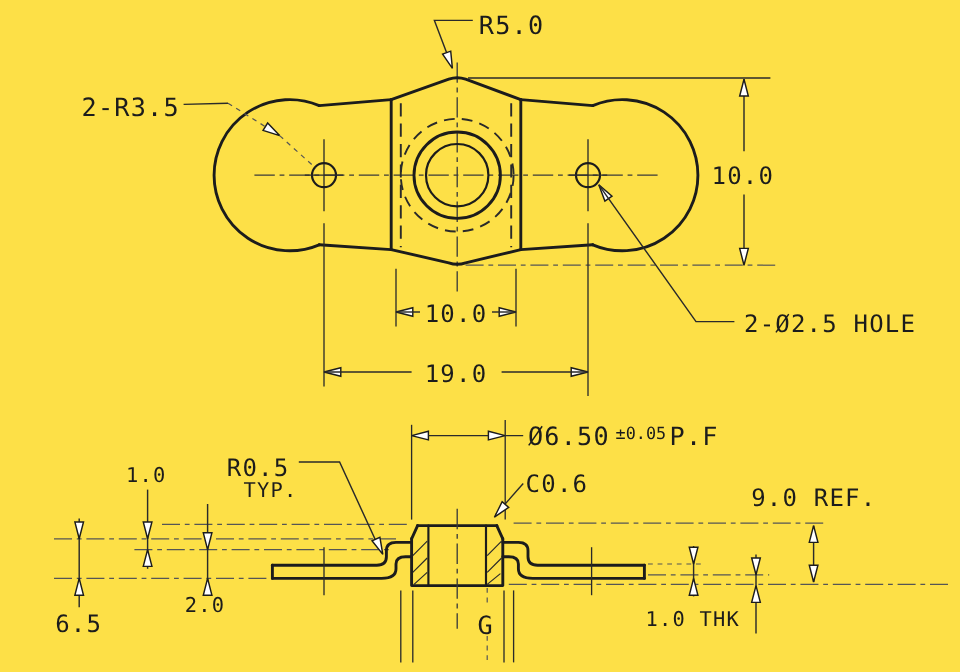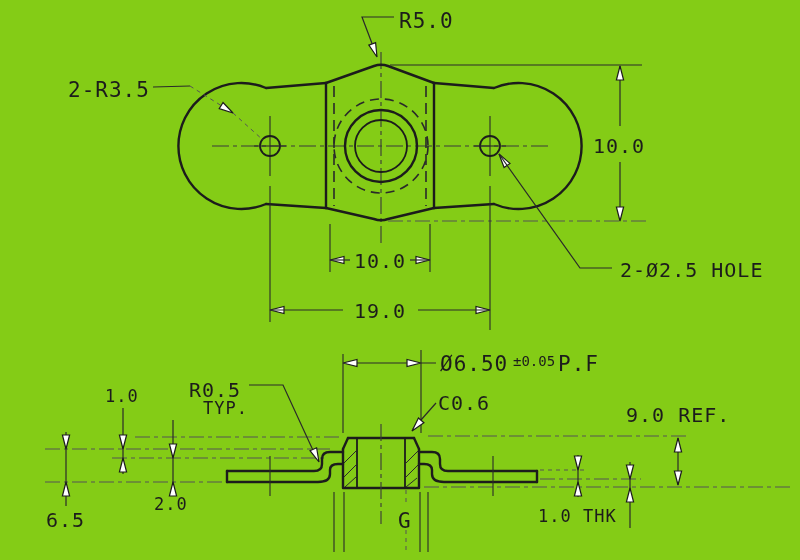--- a/index.html
+++ b/index.html
@@ -1,17 +1,17 @@
 <!DOCTYPE html>
 <html><head>
 <meta charset="utf-8">
 <style>
   html,body{margin:0;padding:0;background:#e8e8e8;}
   .sheet{
-    position:relative;width:800px;height:560px;background:#84cc16;
+    position:relative;width:800px;height:560px;background:#fde047;
     font-family:"DejaVu Sans Mono","Liberation Mono",monospace;
     overflow:hidden;
   }
   svg text{
     font-family:"DejaVu Sans Mono","Liberation Mono",monospace;
     fill:#1c1c1c;
   }
   .t-lg{font-size:21px;letter-spacing:1px;}
   .t-md{font-size:20px;letter-spacing:1px;}
   .t-sm{font-size:17px;letter-spacing:1px;}

